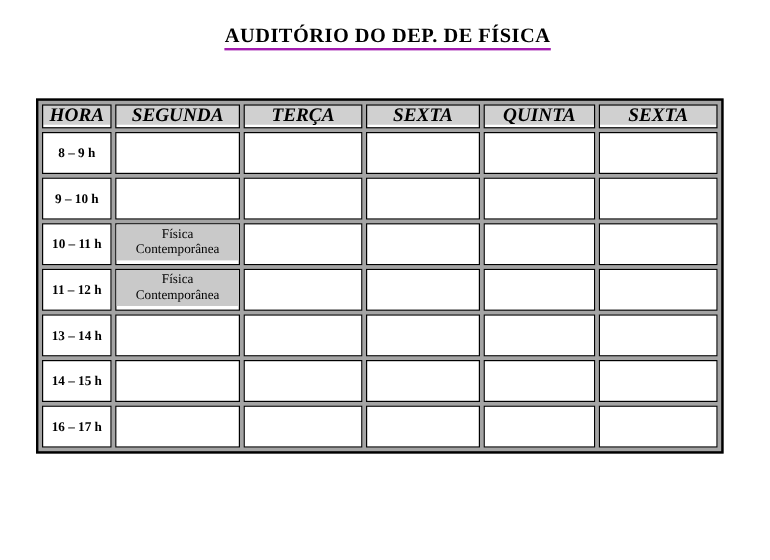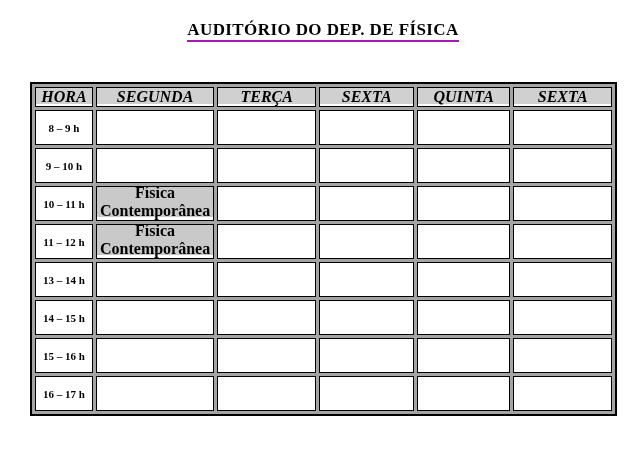--- a/index.html
+++ b/index.html
@@ -72,24 +72,24 @@
   }
   td.day { padding: 0; }
   .event {
     height: 30px;
     margin: 0 0 3px 0;
     display: flex;
     align-items: center;
     justify-content: center;
     text-align: center;
     background: #c9c9c9;
-    font-weight: bold;
-    font-size: 16px;
+    font-weight: normal;
+    font-size: 11px;
     line-height: 1.15;
-    padding: 0 3px;
+    padding: 0 8px;
     box-sizing: border-box;
   }
   .event:empty { display: none; }
 </style>
 </head>
 <body>
 
 <div class="page">
 
   <div class="title">
@@ -162,28 +162,20 @@
       </tr>
       <tr>
         <td class="time">14 – 15 h</td>
         <td class="day"></td>
         <td class="day"></td>
         <td class="day"></td>
         <td class="day"></td>
         <td class="day"></td>
       </tr>
       <tr>
-        <td class="time">15 – 16 h</td>
-        <td class="day"></td>
-        <td class="day"></td>
-        <td class="day"></td>
-        <td class="day"></td>
-        <td class="day"></td>
-      </tr>
-      <tr>
         <td class="time">16 – 17 h</td>
         <td class="day"></td>
         <td class="day"></td>
         <td class="day"></td>
         <td class="day"></td>
         <td class="day"></td>
       </tr>
     </tbody>
   </table>
 

